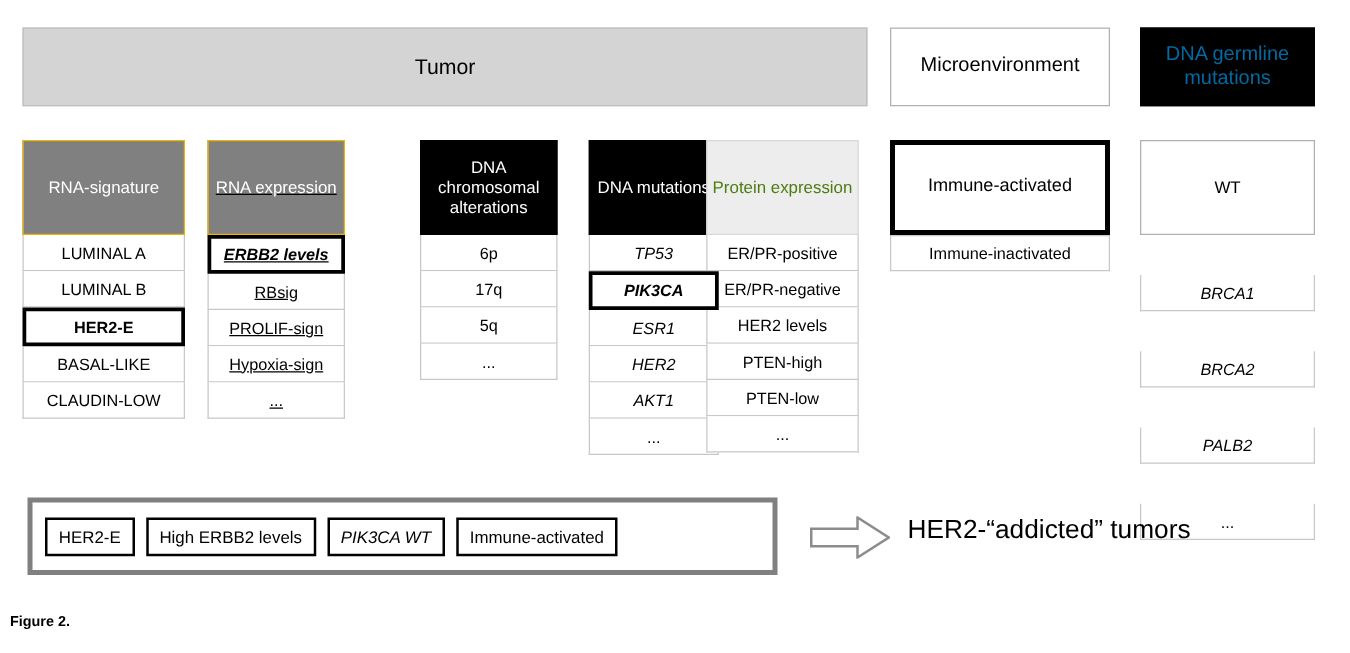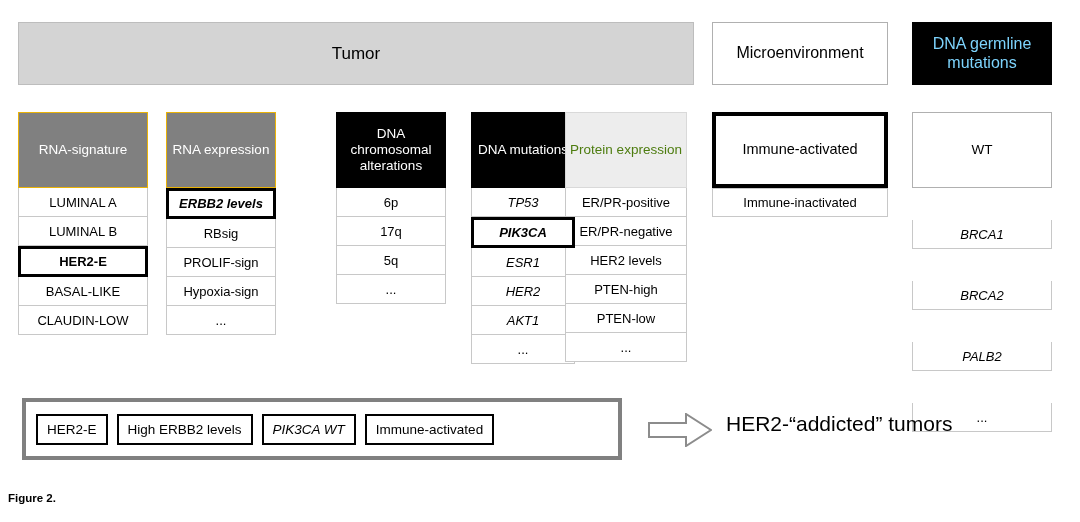--- a/index.html
+++ b/index.html
@@ -43,21 +43,21 @@
     background: #ffffff;
     border: 1px solid #b0b0b0;
     font-size: 16px;
   }
   #germline-banner {
     left: 912px;
     top: 22px;
     width: 140px;
     height: 63px;
     background: #000000;
-    color: #7dd3fc;
+    color: #0369a1;
     border: 1px solid #000000;
     font-size: 16px;
     padding: 0 6px;
   }
 
   
   .column {
     position: absolute;
     box-sizing: border-box;
   }
@@ -105,21 +105,21 @@
   .cell.highlight {
     border: 3px solid #000000;
     font-weight: bold;
     z-index: 3;
     height: 31px;
   }
   .cell.highlight.italic { font-style: italic; }
 
   
   #col-rna-signature { left: 18px;  top: 112px; width: 130px; }
-  #col-rna-expression { left: 166px; top: 112px; width: 110px; }
+  #col-rna-expression { left: 166px; top: 112px; width: 110px; text-decoration: underline; }
   #col-dna-chrom     { left: 300px; top: 112px; width: 110px; margin-left: 36px; }
   #col-dna-mut       { left: 437px; top: 112px; width: 104px; margin-left: 34px; }
   #col-protein       { left: 565px; top: 112px; width: 122px; }
   #col-microenv      { left: 712px; top: 112px; width: 176px; }
   #col-germline      { left: 912px; top: 112px; width: 140px; }
 
   #col-microenv .col-head {
     height: 76px;
     font-size: 14.5px;
     background: #ffffff;

